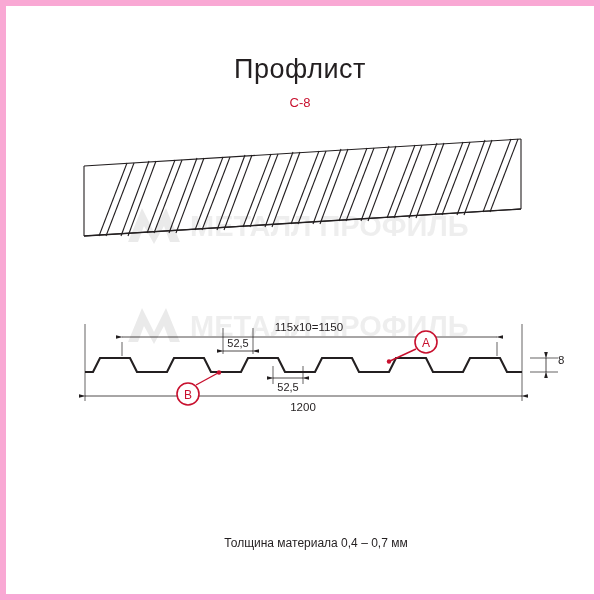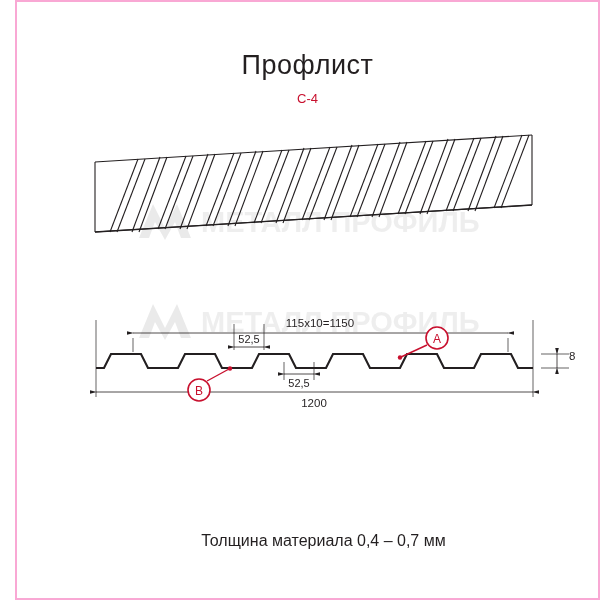--- a/index.html
+++ b/index.html
@@ -11,23 +11,22 @@
     height: 600px;
     background: #ffffff;
     font-family: "Liberation Sans", sans-serif;
     color: #231f20;
     position: relative;
     overflow: hidden;
   }
   .page {
     position: absolute;
     inset: 0;
-    border: 2px solid #f9a8d4;
+    border: 6px solid #f9a8d4;
     box-sizing: border-box;
-    margin-left: 15px;
   }
   .title {
     position: absolute;
     top: 48px;
     left: 0;
     right: 0;
     text-align: center;
     font-size: 27px;
     letter-spacing: 0.5px;
     color: #231f20;
@@ -42,21 +41,21 @@
     font-size: 13px;
     color: #c8102e;
     font-weight: 400;
   }
   .footnote {
     position: absolute;
     top: 530px;
     left: 0;
     right: 0;
     text-align: center;
-    font-size: 16px;
+    font-size: 12px;
     color: #231f20;
     padding-left: 32px;
   }
   .iso-wrap {
     position: absolute;
     left: 60px;
     top: 120px;
     width: 480px;
     height: 140px;
   }
@@ -76,21 +75,21 @@
   .wm2 { left: 118px; top: 296px; }
   svg { display: block; overflow: visible; }
   text { font-family: "Liberation Sans", sans-serif; }
 </style>
 </head>
 <body>
 
 <div class="page">
 
   <div class="title">Профлист</div>
-  <div class="subtitle">С-4</div>
+  <div class="subtitle">С-8</div>
 
   <div class="wm wm1">
     <svg width="360" height="46" viewBox="0 0 360 46">
       <g fill="#e7e7e7">
         <path d="M4 40 L18 6 L30 30 L42 6 L56 40 L46 40 L40 24 L30 42 L20 24 L14 40 Z"></path>
       </g>
       <text x="66" y="34" font-size="29" fill="#ececec" font-weight="bold">МЕТАЛЛ ПРОФИЛЬ</text>
     </svg>
   </div>
 

